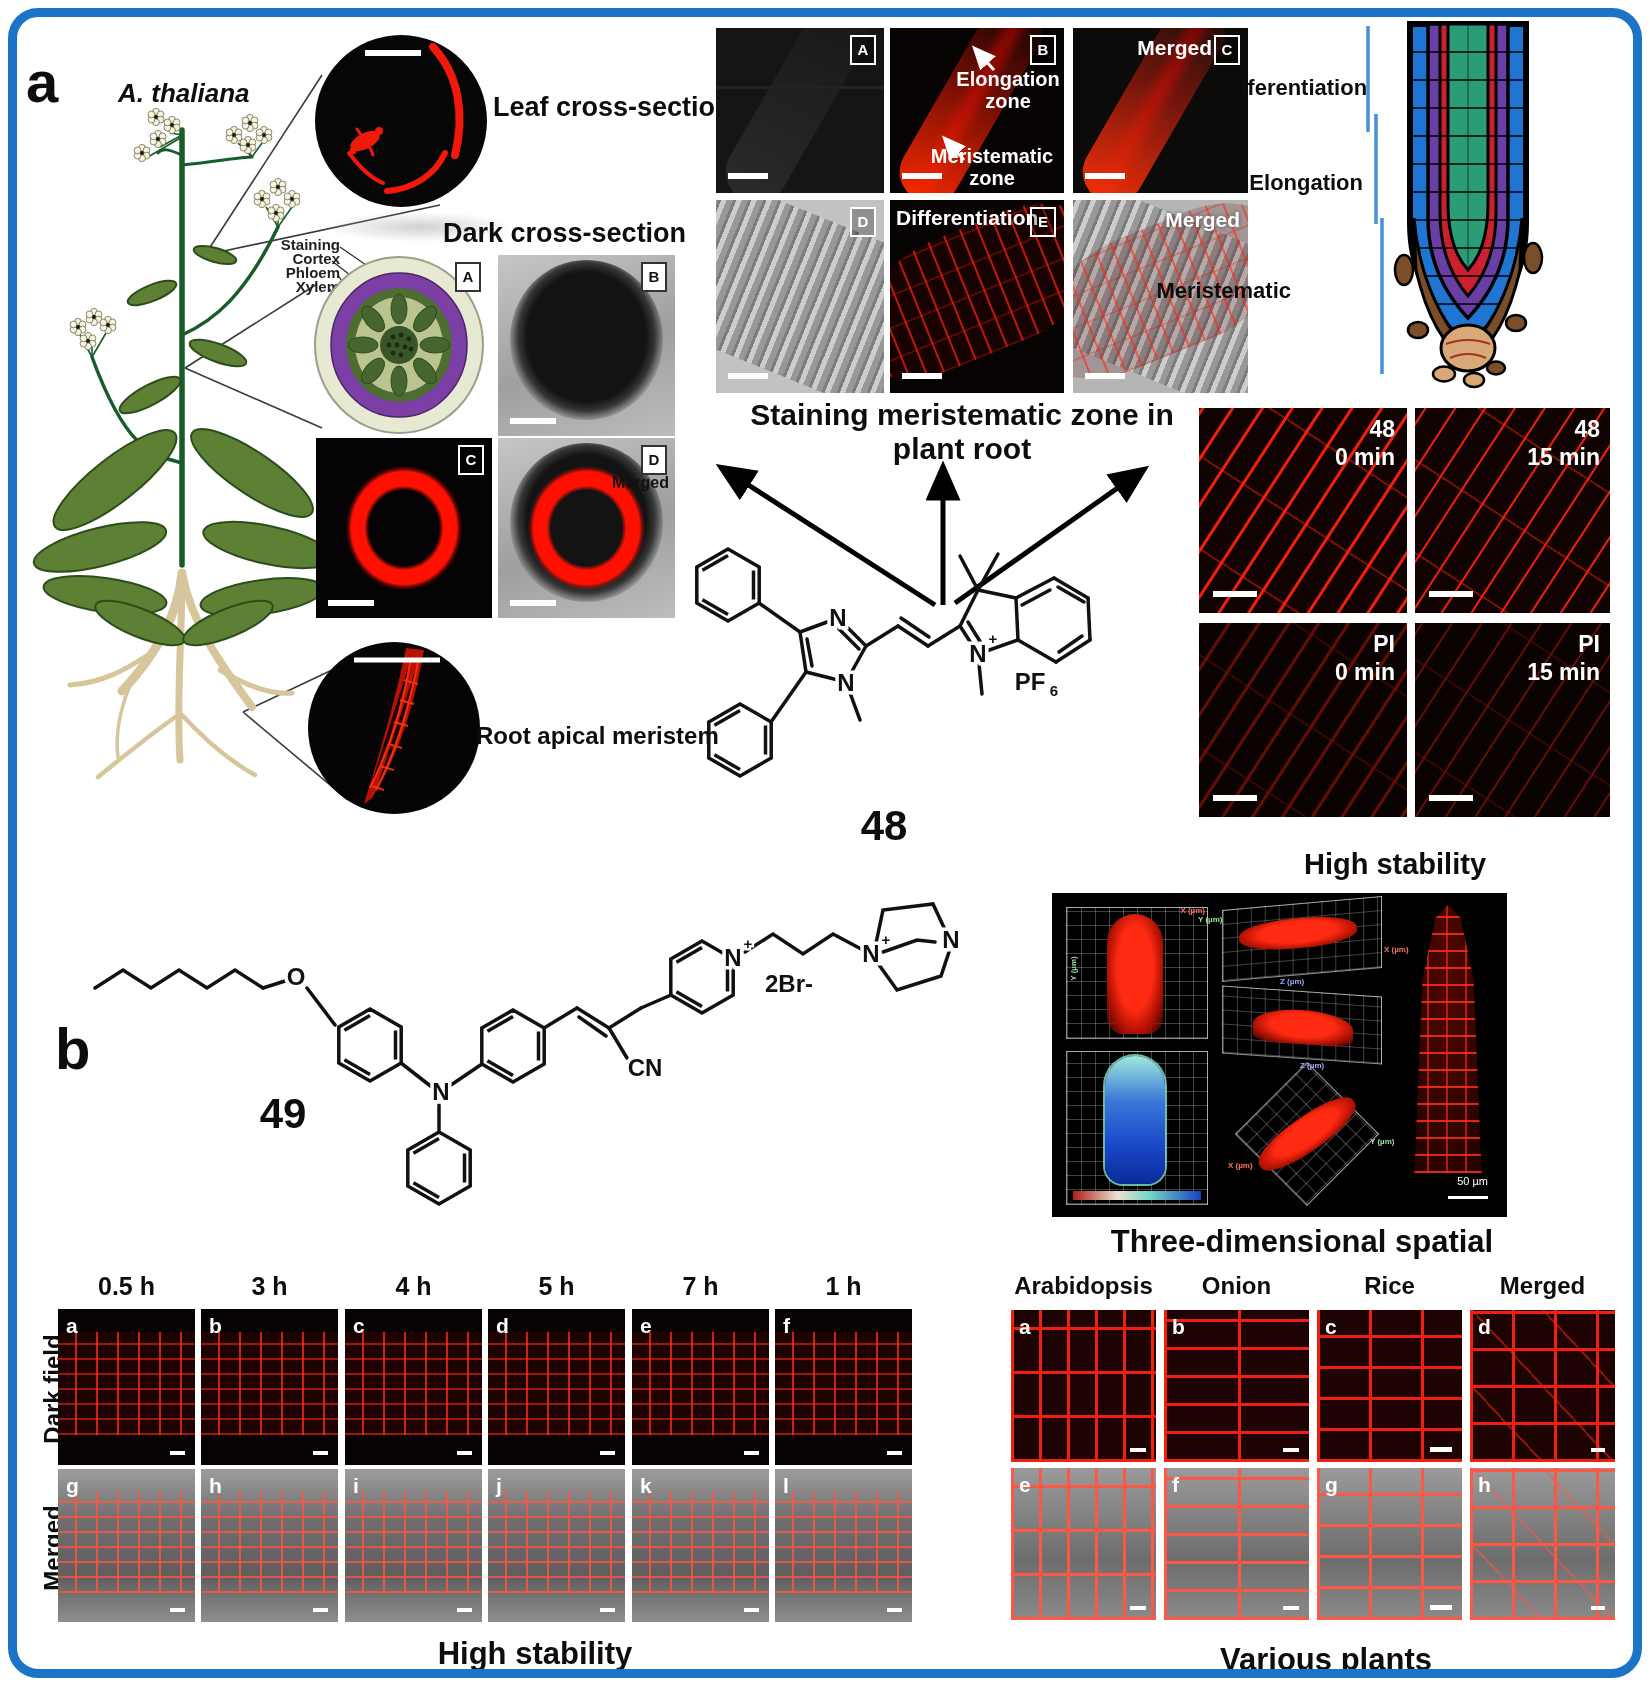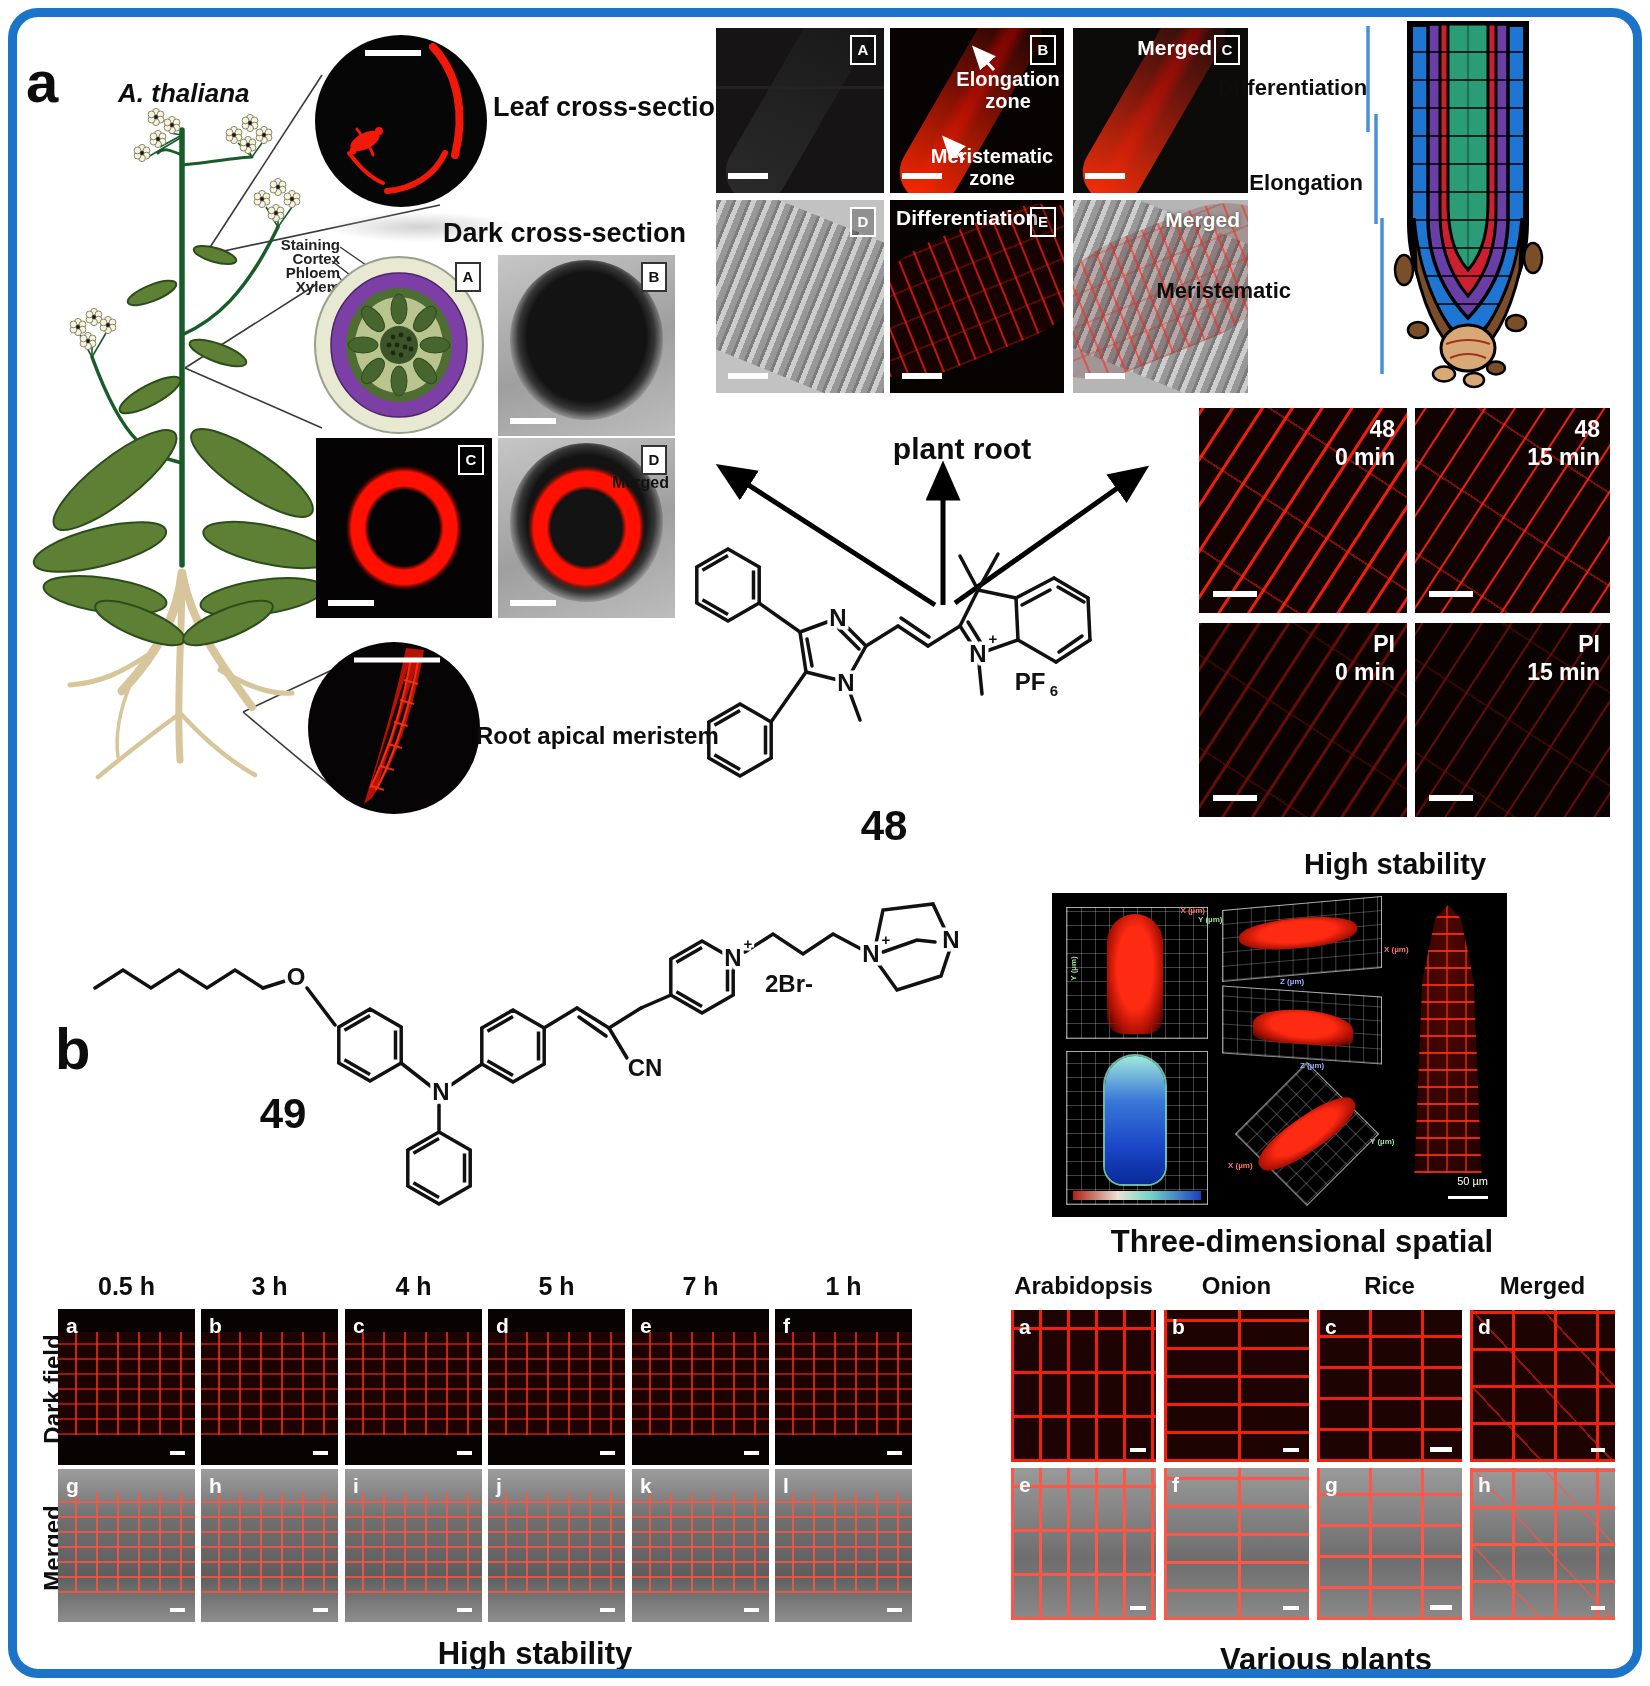--- a/index.html
+++ b/index.html
@@ -349,20 +349,21 @@
     <div class="sb" style="left:12px;bottom:14px;width:40px;height:6px;"></div>
   </div>
 
   <div class="micro" style="left:1073px;top:200px;width:175px;height:193px;background:#b5b5b5;">
     <div class="bf-band"></div>
     <div class="red-band" style="opacity:.8;"></div>
     <div class="wtxt" style="right:8px;top:8px;font-size:21px;text-shadow:0 0 4px #555;">Merged</div>
     <div class="sb" style="left:12px;bottom:14px;width:40px;height:6px;"></div>
   </div>
 
+  <div class="ab cap" style="left:662px;top:398px;width:600px;font-size:30px;">Staining meristematic zone in</div>
   <div class="ab cap" style="left:662px;top:432px;width:600px;font-size:30px;">plant root</div>
 
   <div class="ab lbl" style="left:1218px;top:75px;width:145px;font-size:22px;text-align:right;">Differentiation</div>
   <div class="ab lbl" style="left:1238px;top:170px;width:125px;font-size:22px;text-align:right;">Elongation</div>
   <div class="ab lbl" style="left:1156px;top:278px;width:135px;font-size:22px;text-align:right;">Meristematic</div>
 
   <svg class="ab" style="left:1388px;top:18px" width="160" height="372" viewBox="0 0 160 372">
     <defs>
         <clipPath id="rootclip">
           <path d="M22,6 L138,6 L138,205 Q138,275 80,330 Q22,275 22,205 Z"></path>

